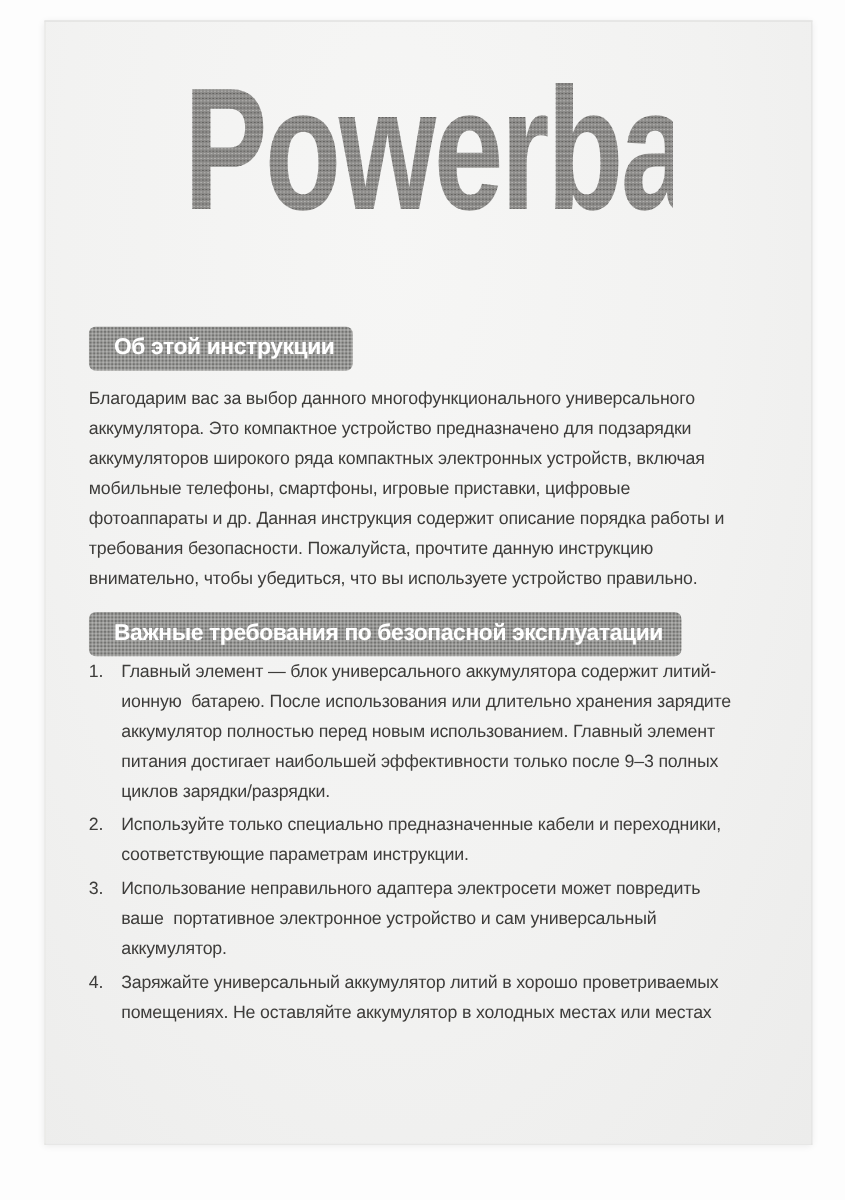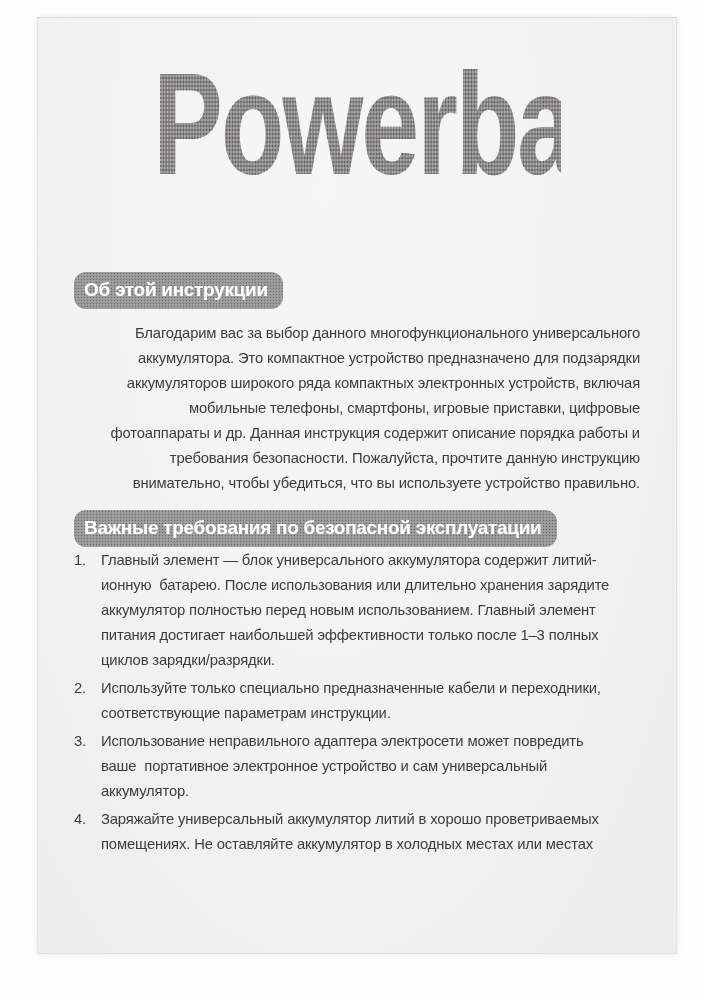--- a/index.html
+++ b/index.html
@@ -61,35 +61,34 @@
     background-image:
       radial-gradient(rgba(70,70,68,0.55) 24%, rgba(0,0,0,0) 30%),
       radial-gradient(rgba(215,215,213,0.45) 24%, rgba(0,0,0,0) 30%);
     background-size: 3px 3px;
     background-position: 0 0, 1.5px 1.5px;
     color: #ffffff;
     font-size: 19px;
     font-weight: bold;
     letter-spacing: -0.3px;
     line-height: 24px;
-    padding: 6px 15px 7px 10px;
-    border-radius: 12px;
+    padding: 6px 15px 7px 21px;
+    border-radius: 6px;
     text-shadow: 0 0 1px rgba(255,255,255,0.35);
   }
   .badge-about  { margin-top: 70px; }
   .badge-safety { margin-top: 14px; }
 
   .bodytext {
     margin: 12px 0 0 0;
     font-size: 14.8px;
     line-height: 25px;
     letter-spacing: -0.15px;
     color: #3d3c3a;
     white-space: pre-wrap;
-    text-align: right;
   }
 
   .safety-list {
     list-style: none;
     margin: 1px 0 0 0;
     padding: 0;
     font-size: 14.8px;
     line-height: 25px;
     letter-spacing: -0.15px;
     color: #3d3c3a;
@@ -122,21 +121,21 @@
     <span class="badge badge-safety">Важные требования по безопасной эксплуатации</span>
   </div>
 
 
   <ol class="safety-list">
     <li class="list-item">
       <span class="item-number">1.</span>
       <span class="item-text">Главный элемент — блок универсального аккумулятора содержит литий-
 ионную  батарею. После использования или длительно хранения зарядите
 аккумулятор полностью перед новым использованием. Главный элемент
-питания достигает наибольшей эффективности только после 1–3 полных
+питания достигает наибольшей эффективности только после 9–3 полных
 циклов зарядки/разрядки.</span>
     </li>
     <li class="list-item">
       <span class="item-number">2.</span>
       <span class="item-text">Используйте только специально предназначенные кабели и переходники,
 соответствующие параметрам инструкции.</span>
     </li>
     <li class="list-item">
       <span class="item-number">3.</span>
       <span class="item-text">Использование неправильного адаптера электросети может повредить

